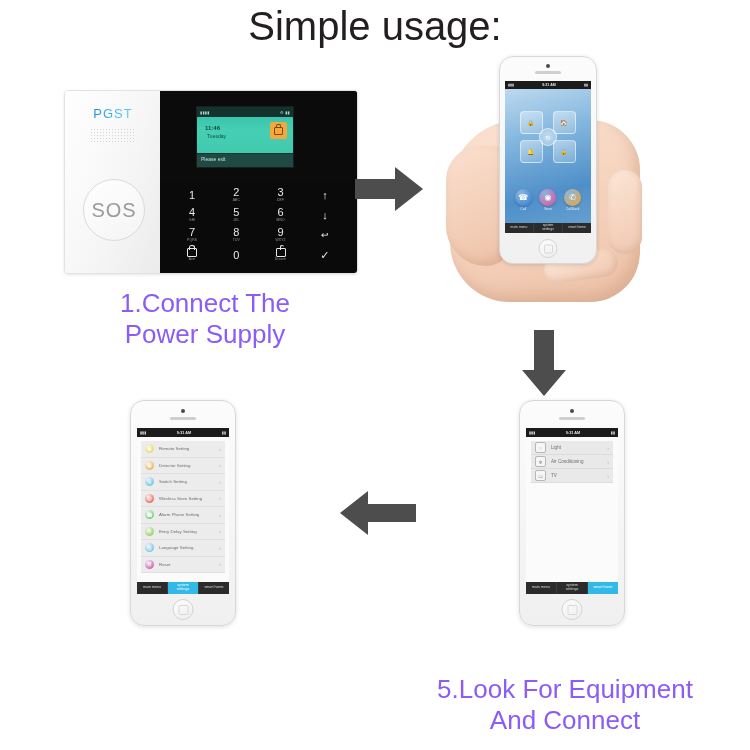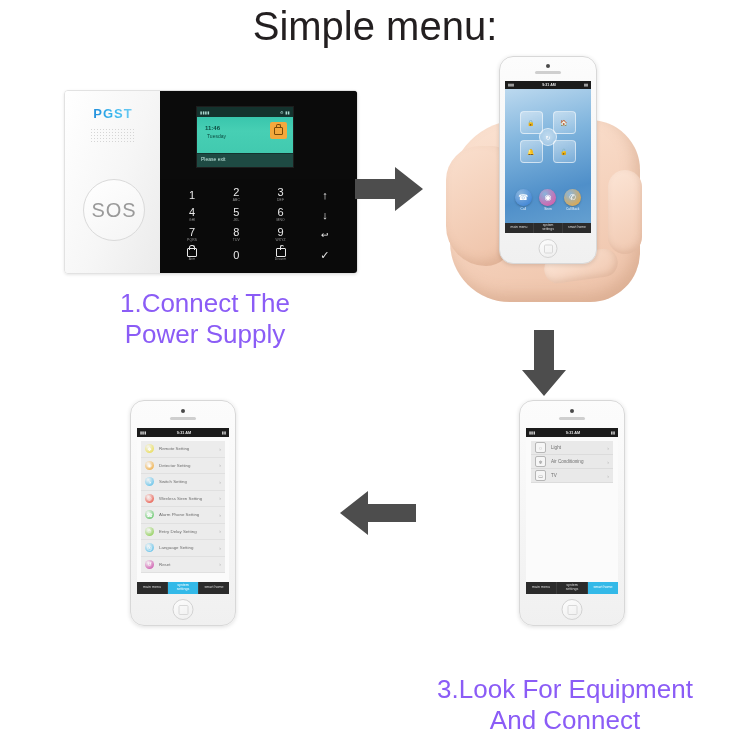--- a/index.html
+++ b/index.html
@@ -49,21 +49,21 @@
     border-radius:4px;
     box-shadow:0 1px 3px rgba(0,0,0,.10);
     overflow:hidden;
   }
   .panel-left{
     position:absolute;left:0;top:0;width:95px;height:182px;
     background:linear-gradient(110deg,#ffffff 0%,#f6f6f6 55%,#ebebeb 100%);
   }
   .pgst-logo{
     position:absolute;left:20px;top:16px;width:56px;height:14px;
-    font-size:13px;font-weight:700;letter-spacing:1px;
+    font-size:13px;font-weight:400;letter-spacing:1px;
     background:linear-gradient(90deg,#1f7fd4 0%,#35b6ee 50%,#8ad4f5 100%);
     -webkit-background-clip:text;background-clip:text;color:transparent;
     line-height:14px;text-align:center;
   }
   .grille{
     position:absolute;left:25px;top:37px;width:46px;height:14px;
     background-image:radial-gradient(circle, #cfcfcf 0.7px, transparent 0.9px);
     background-size:3px 3px;
     opacity:.85;
   }
@@ -303,21 +303,21 @@
   }
   .strow .nm{font-size:4.4px;color:#6d6d6d;flex:1;}
   .strow .ch{font-size:5px;color:#b2b2b2;}
   .phone4 .tabbar{height:12px;font-size:3.6px;}
 </style>
 </head>
 <body>
 
 <div class="page">
 
-  <div class="title">Simple menu:</div>
+  <div class="title">Simple usage:</div>
 
   <div class="panel">
     <div class="panel-left">
       <div class="pgst-logo">PGST</div>
       <div class="grille"></div>
       <div class="sos">SOS</div>
     </div>
     <div class="panel-right">
       <div class="lcd-area">
         <div class="lcd">
@@ -495,21 +495,21 @@
       <div class="tabbar" id="tabs-eq">
           <div class="tab" style="white-space: pre-line;">main menu</div>
           <div class="tab" style="white-space: pre-line;">system
 settings</div>
           <div class="tab active" style="white-space: pre-line;">smart home</div>
         </div>
     </div>
     <div class="home"></div>
   </div>
 
-  <div class="caption" id="cap3">3.Look For Equipment
+  <div class="caption" id="cap3">5.Look For Equipment
 And Connect</div>
 
   <div class="arrow" style="left:338px;top:487px;">
     <svg width="80" height="52" viewBox="0 0 80 52">
         <polygon points="78,17 30,17 30,4 2,26 30,48 30,35 78,35" fill="#4d4d4d"></polygon>
       </svg>
   </div>
 
   <div class="phone phone4">
     <div class="cam"></div>

